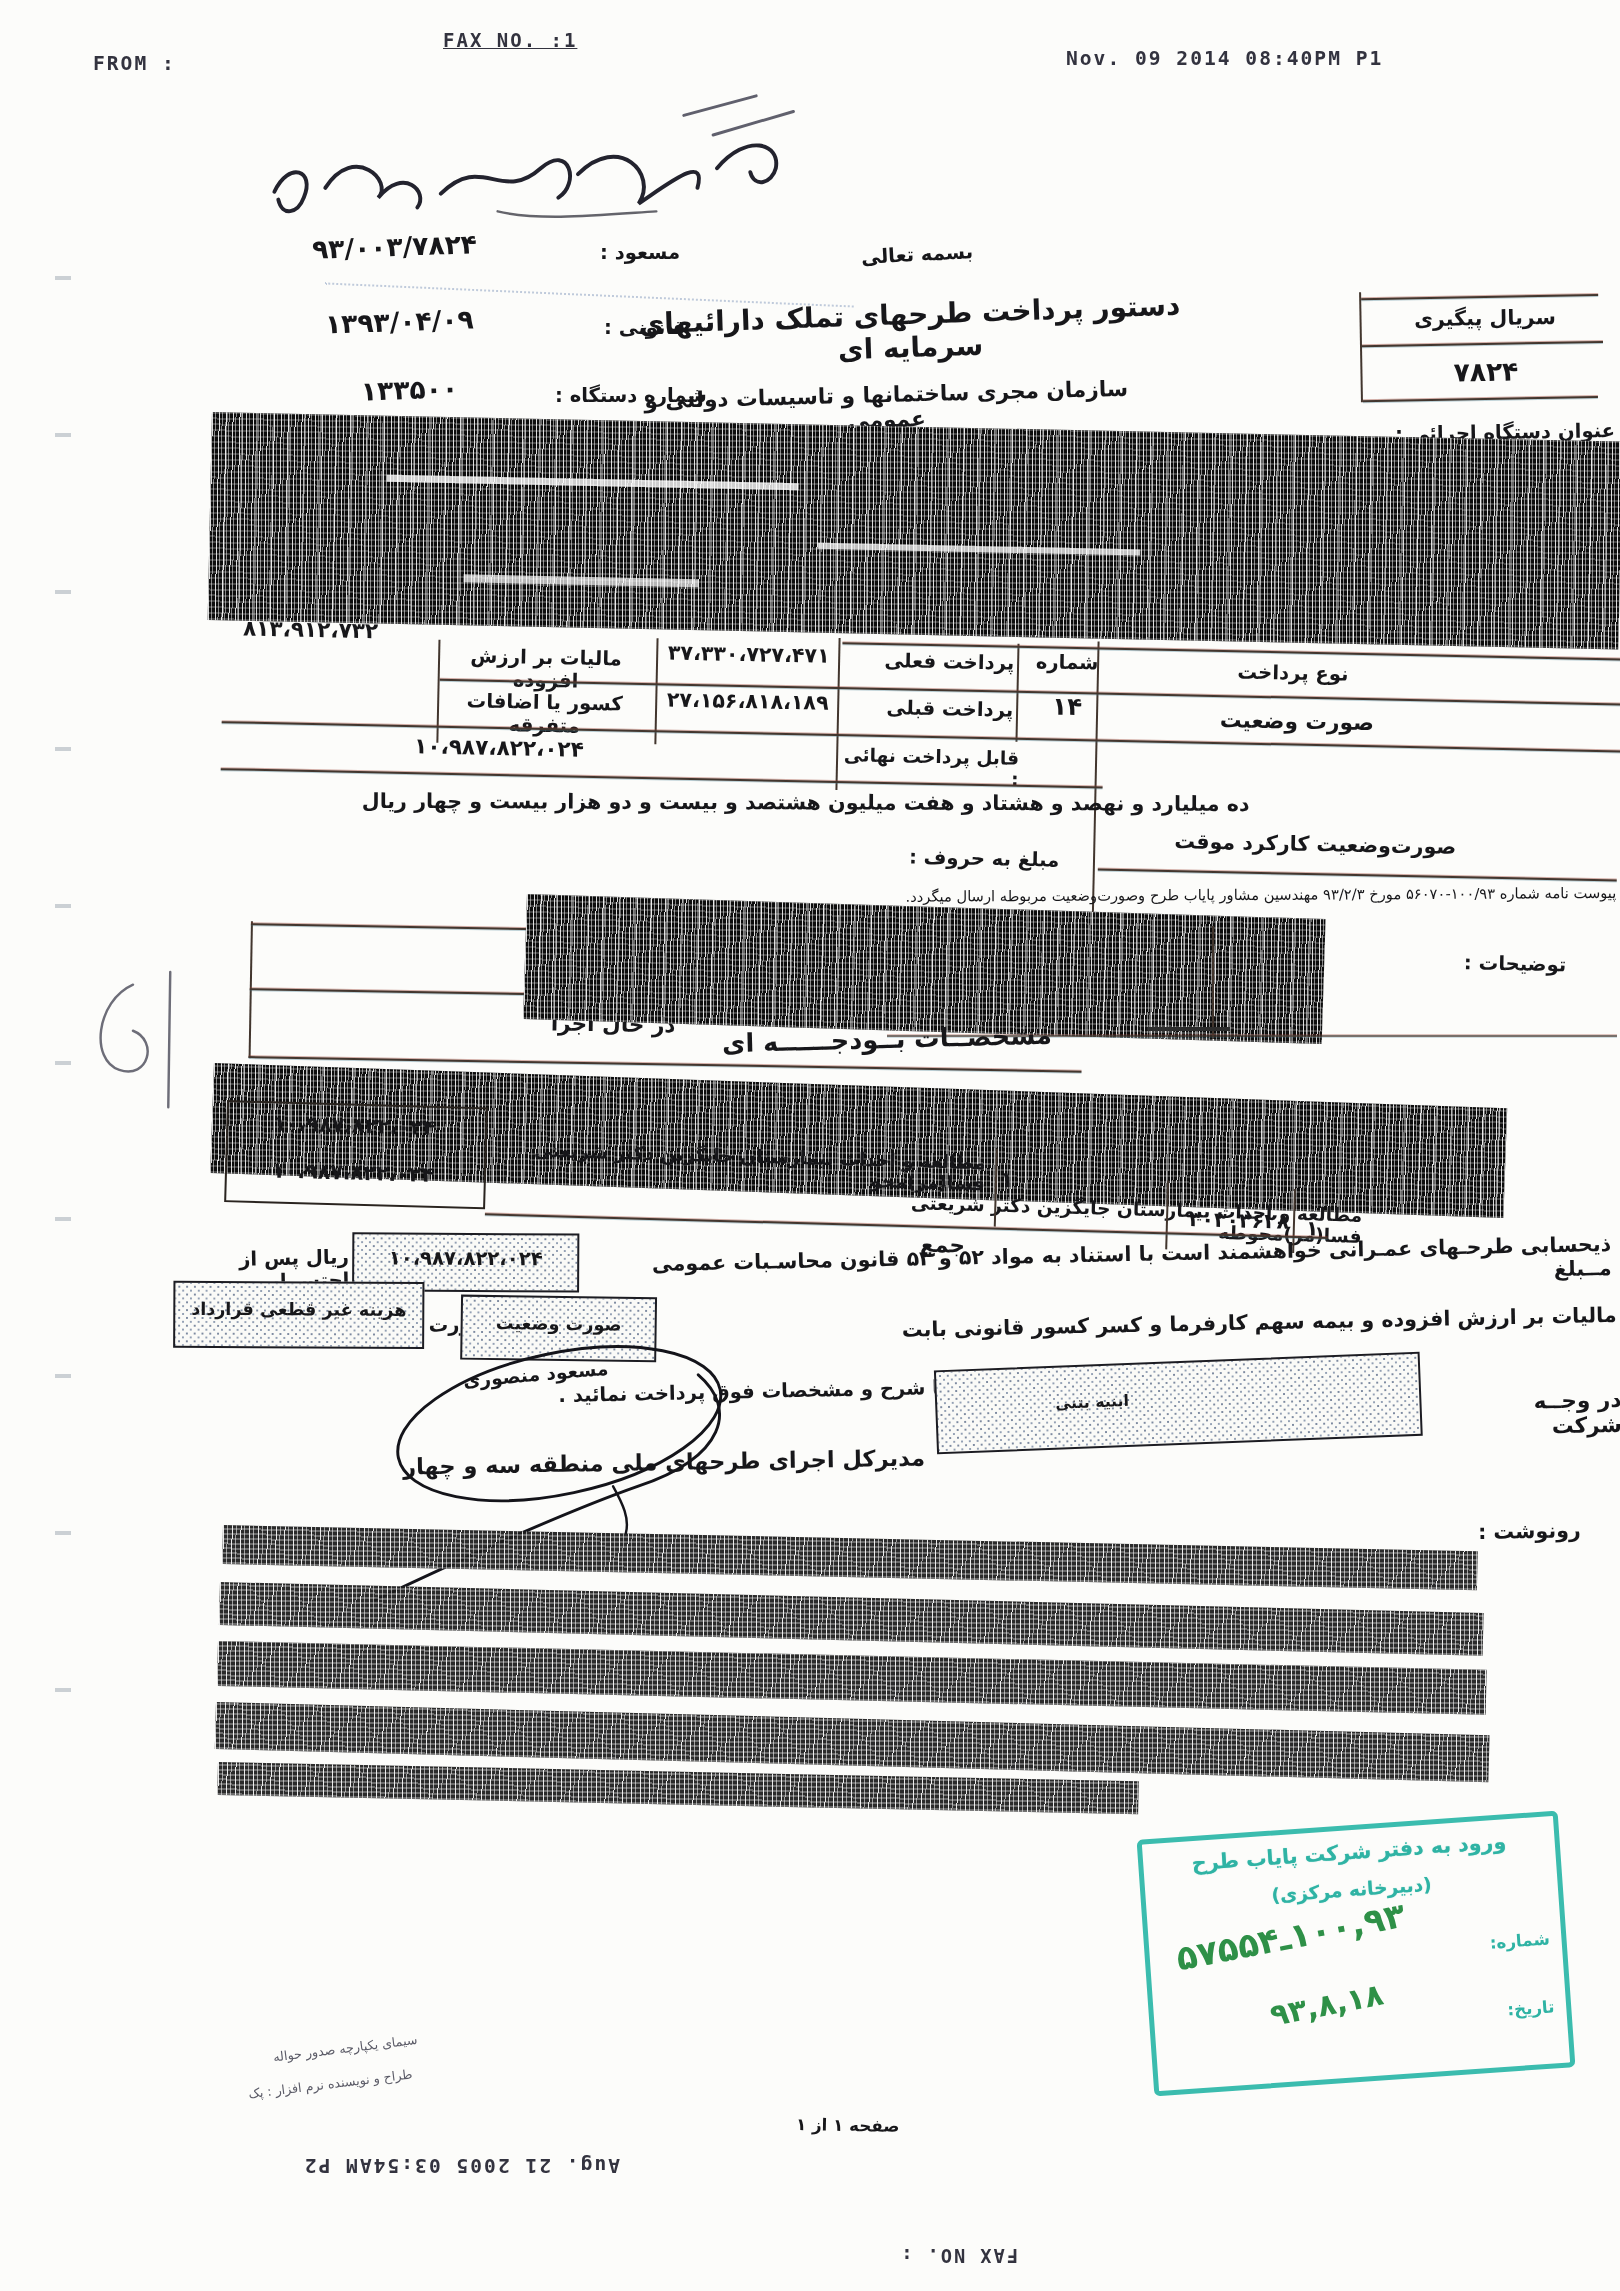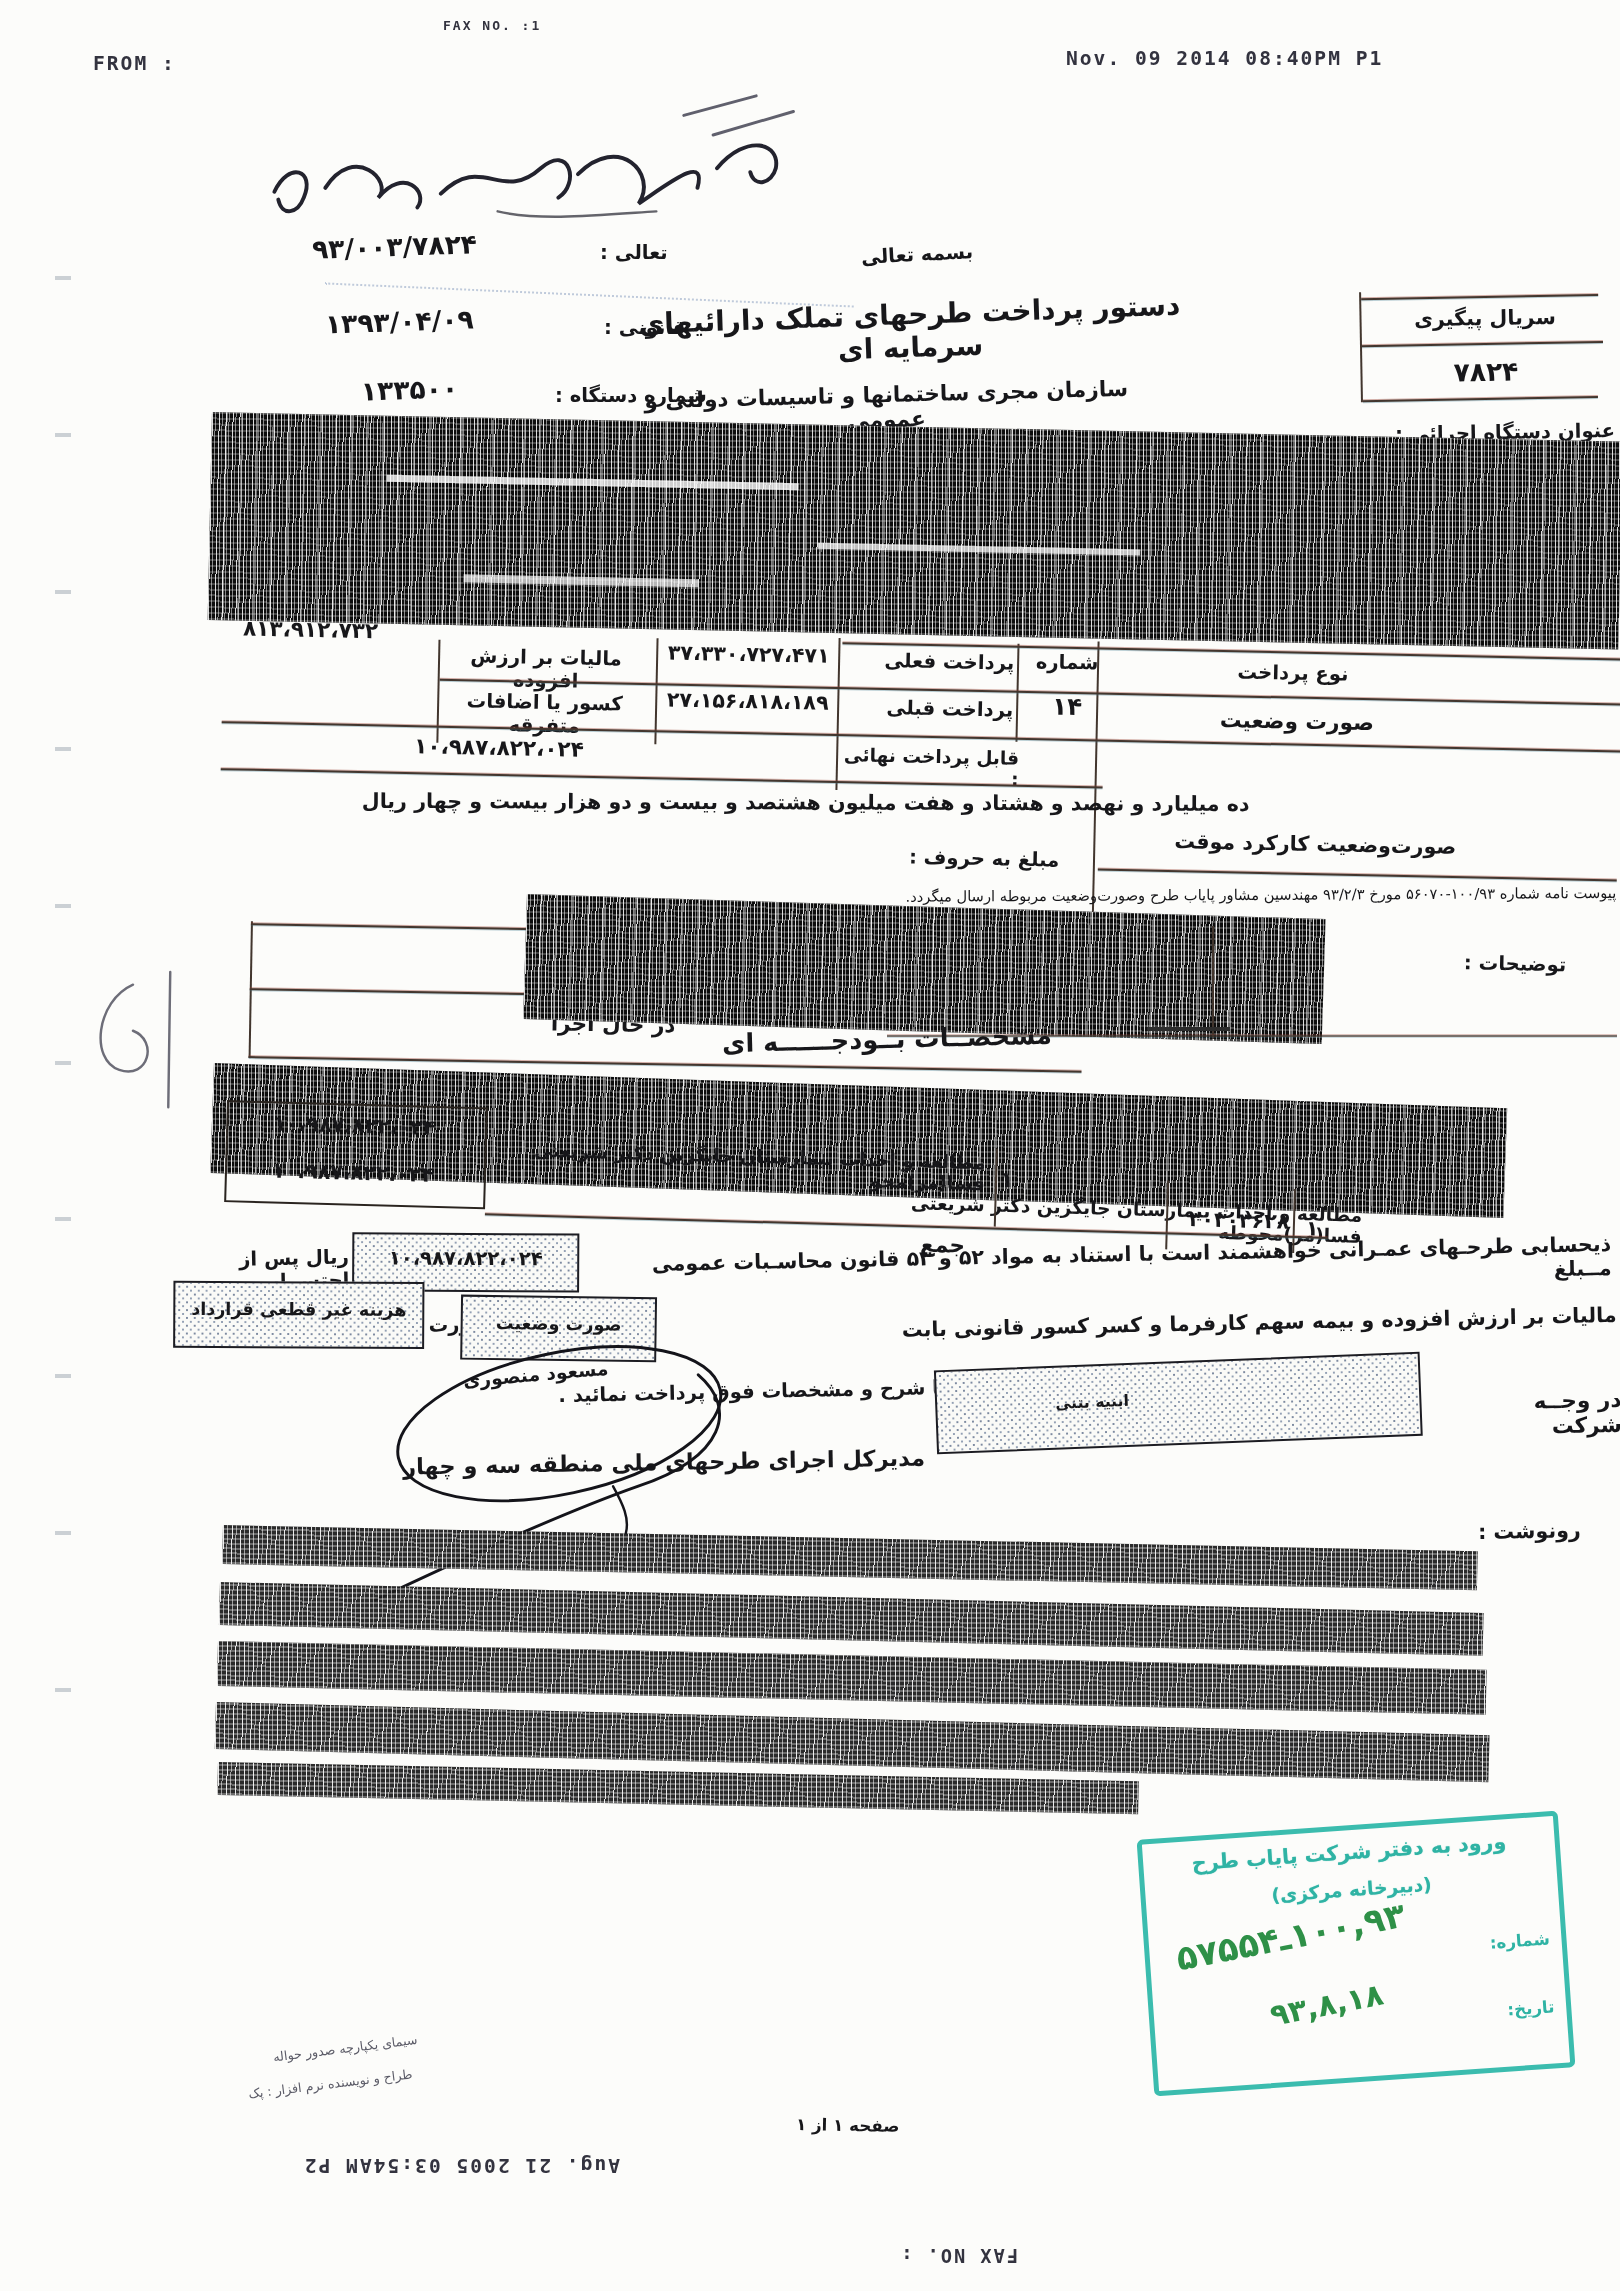--- a/index.html
+++ b/index.html
@@ -29,21 +29,21 @@
   .teal{color:#2fb3a4;}
   .green-ink{color:#2e9047;}
   .punch{width:15.7px;height:3.9px;background:#9aa4ad;opacity:.5;}
 </style>
 </head>
 <body>
 
 <div class="page">
 
   <div class="abs faxf" style="left:93px;top:33px;font-size:19.6px;margin-top:19px;">FROM :</div>
-  <div class="abs faxf" style="left:443px;top:18px;font-size:13px;">FAX NO. :1</div>
+  <div class="abs faxf" style="left:443px;top:29px;font-size:19px;text-decoration:underline;">FAX NO. :1</div>
   <div class="abs faxf" style="left:1066px;top:47px;font-size:19.6px;">Nov. 09 2014 08:40PM  P1</div>
 
   <svg class="abs" style="left:245px;top:74px;" width="568" height="167" viewBox="0 0 580 170">
     <g fill="none" stroke="#23232e" stroke-width="4" stroke-linecap="round">
       <path d="M30,120 C45,88 72,98 60,126 C54,142 38,146 34,128"></path>
       <path d="M82,116 C112,70 152,110 136,126 C162,94 188,120 176,136"></path>
       <path d="M200,122 C242,80 262,132 302,96 C332,70 342,112 320,126"></path>
       <path d="M340,102 C382,60 422,102 402,132 C432,112 472,80 462,116"></path>
       <path d="M482,96 C512,60 547,70 542,96 C538,112 520,116 516,100"></path>
       <path d="M258,140 C300,150 360,144 420,140" stroke-width="2.5" opacity=".7"></path>
@@ -59,21 +59,21 @@
   <div class="abs punch" style="left:55px;top:433px;"></div>
   <div class="abs punch" style="left:55px;top:590px;"></div>
   <div class="abs punch" style="left:55px;top:747px;"></div>
   <div class="abs punch" style="left:55px;top:904px;"></div>
   <div class="abs punch" style="left:55px;top:1061px;"></div>
   <div class="abs punch" style="left:55px;top:1217px;"></div>
   <div class="abs punch" style="left:55px;top:1374px;"></div>
   <div class="abs punch" style="left:55px;top:1531px;"></div>
   <div class="abs punch" style="left:55px;top:1688px;"></div>
 
-  <div class="abs fa b" style="left:600px;top:241px;font-size:19.6px;">تعالی :</div>
+  <div class="abs fa b" style="left:600px;top:241px;font-size:19.6px;">مسعود :</div>
   <div class="abs fa b" style="left:312px;top:231px;font-size:26.5px;transform:rotate(-2deg);letter-spacing:1px;">۹۳/۰۰۳/۷۸۲۴</div>
   <div class="abs fa b" style="left:604px;top:316px;font-size:19.6px;">قانونی :</div>
   <div class="abs fa b" style="left:325px;top:306px;font-size:26.5px;transform:rotate(-2deg);letter-spacing:1px;">۱۳۹۳/۰۴/۰۹</div>
   <div class="abs fa b" style="left:555px;top:384px;font-size:19.6px;">شماره دستگاه :</div>
   <div class="abs fa b" style="left:361px;top:374px;font-size:26.5px;transform:rotate(-2deg);letter-spacing:2px;">۱۳۳۵۰۰</div>
 
   <div class="abs fa b" style="left:861px;top:243px;font-size:19.6px;transform:rotate(-3deg);">بسمه تعالی</div>
   <div class="abs fa b ctr" style="left:616px;top:298px;width:588px;font-size:28px;transform:rotate(-2deg);">دستور پرداخت طرحهای تملک دارائیهای سرمایه ای</div>
   <div class="abs fa b ctr" style="left:627px;top:382px;width:519px;font-size:21.6px;transform:rotate(-1.5deg);">سازمان مجری ساختمانها و تاسیسات دولتی و عمومی</div>
 

